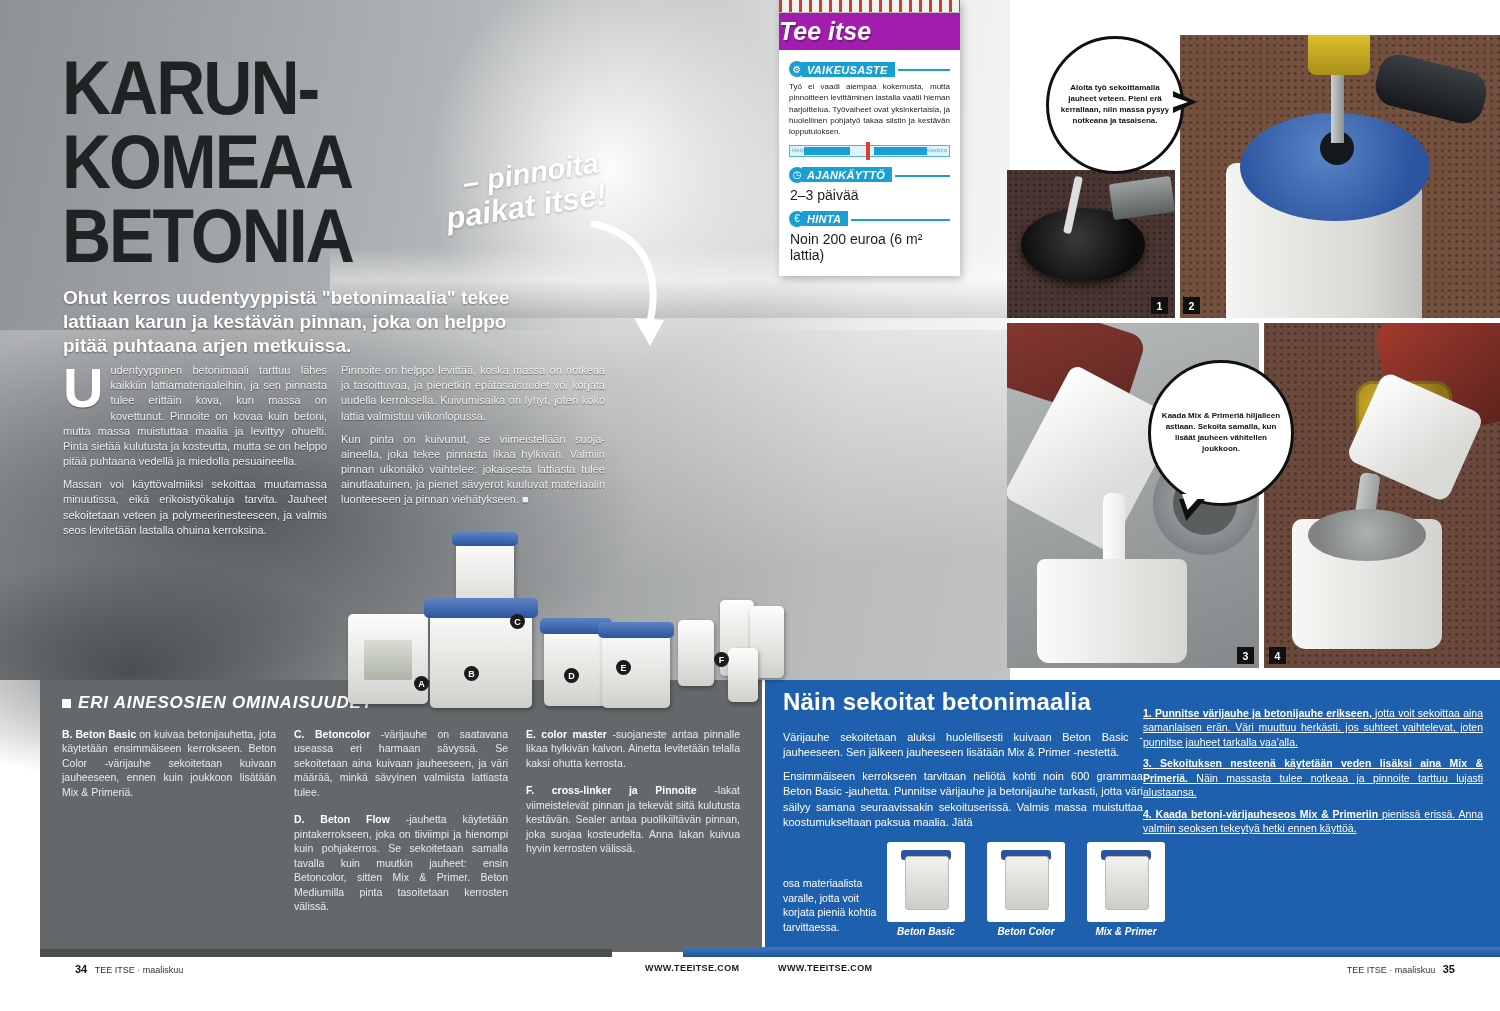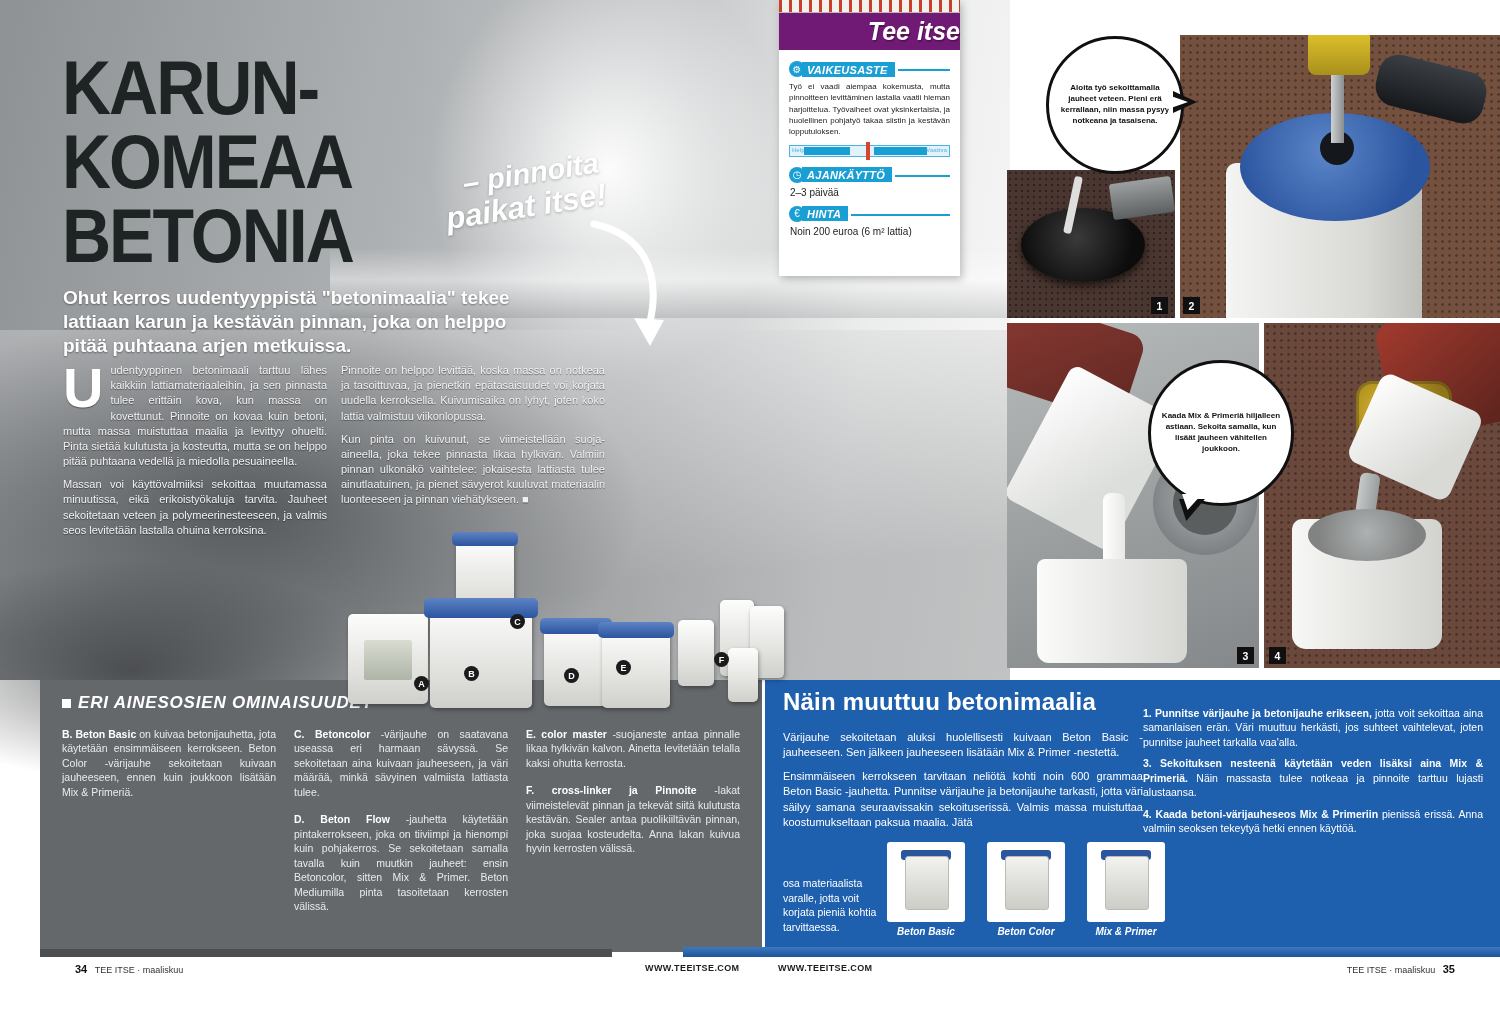--- a/index.html
+++ b/index.html
@@ -32,37 +32,37 @@
         font-size:11px;line-height:1.38;text-align:justify;text-shadow:0 1px 1px rgba(0,0,0,.45);}
   .bodycols .col{position:absolute;top:0;width:264px;}
   .bodycols .c1{left:0;} .bodycols .c2{left:278px;}
   .bodycols p{margin:0 0 8px 0;}
   .dropcap{float:left;font-size:56px;line-height:.8;font-weight:800;color:#fff;margin:3px 7px 0 0;}
   
   .teebox{position:absolute;left:779px;top:0;width:181px;height:276px;background:#fff;
         box-shadow:2px 3px 8px rgba(0,0,0,.25);}
   .spiral{height:12px;background:repeating-linear-gradient(90deg,#c8402a 0 3px,#f4f2ef 3px 10px);
         border-bottom:1px solid #b9b9b9;}
-  .teeband{height:37px;background:#701a75;display:flex;align-items:center;justify-content:flex-end;}
+  .teeband{height:37px;background:#a21caf;display:flex;align-items:center;justify-content:flex-start;}
   .teeband span{color:#fff;font-style:italic;font-weight:900;font-size:25px;text-shadow:1px 2px 0 rgba(0,0,0,.25);}
   .teecontent{padding:8px 10px 0 10px;}
   .sec-head{display:flex;align-items:center;margin:3px 0 4px 0;}
   .sec-icon{width:16px;height:16px;border-radius:50%;background:#1a9fd4;color:#fff;font-size:10px;
         display:flex;align-items:center;justify-content:center;flex:0 0 16px;}
   .sec-label{background:#1a9fd4;color:#fff;font-style:italic;font-weight:800;font-size:11px;
         padding:2px 7px 1px 5px;margin-left:-3px;letter-spacing:.3px;}
   .sec-rule{flex:1;border-bottom:2px solid #1a9fd4;margin-left:3px;transform:translateY(1px);}
   .diff-text{font-size:8px;line-height:1.42;color:#1c1c1c;text-align:justify;margin:2px 0 7px 0;}
   .slider{position:relative;height:10px;border:1px solid #49b4e0;background:#e2f2fa;margin:0 0 10px 0;}
   .slider .seg1{position:absolute;left:9%;top:1px;bottom:1px;width:29%;background:#1a9fd4;}
   .slider .seg2{position:absolute;left:53%;top:1px;bottom:1px;width:33%;background:#1a9fd4;}
   .slider .marker{position:absolute;left:48%;top:-4px;bottom:-4px;width:4px;background:#d8432c;}
   .slider .endlab{position:absolute;top:1px;font-size:6px;color:#79c4e4;font-weight:700;}
   .slider .el{left:2px;} .slider .er{right:2px;}
-  .sec-value{font-size:10px;color:#1c1c1c;margin:1px 0 8px 1px;}
+  .sec-value{font-size:14px;color:#1c1c1c;margin:1px 0 8px 1px;}
   
   .photo{position:absolute;overflow:hidden;background:#777;}
   .carpet{background-color:#74503f;background-image:radial-gradient(rgba(0,0,0,.30) 1px,transparent 1.6px);background-size:7px 7px;}
   .carpet-dark{background-color:#4a3631;background-image:radial-gradient(rgba(0,0,0,.38) 1px,transparent 1.6px);background-size:6px 6px;}
   .badge{position:absolute;width:17px;height:17px;background:#101010;color:#fff;font-size:10.5px;
         font-weight:700;display:flex;align-items:center;justify-content:center;z-index:6;}
   .bubble{position:absolute;background:#fff;border:3px solid #101010;border-radius:50%;z-index:7;
         display:flex;align-items:center;justify-content:center;text-align:center;
         font-size:8px;font-weight:700;color:#101010;line-height:1.35;}
   .tail{position:absolute;}
@@ -84,21 +84,21 @@
   .gp-cols{position:absolute;left:22px;top:47px;right:22px;display:flex;gap:18px;}
   .gp-col{flex:1;font-size:10.5px;line-height:1.38;text-align:justify;}
   .gp-col p{margin:0 0 13px 0;}
   .gp-col b{color:#fff;}
   
   .bluepanel{position:absolute;left:765px;top:680px;width:735px;height:272px;background:#1e5fae;color:#fff;}
   .bp-title{position:absolute;left:18px;top:8px;font-size:24px;font-weight:800;letter-spacing:.2px;}
   .bp-intro{position:absolute;left:18px;top:50px;width:360px;font-size:11px;line-height:1.4;text-align:justify;}
   .bp-intro p{margin:0 0 8px 0;}
   .bp-narrow{position:absolute;left:18px;top:196px;width:98px;font-size:10.5px;line-height:1.4;}
-  .bp-steps{position:absolute;left:378px;top:26px;width:340px;font-size:10.5px;line-height:1.38;text-align:justify;}
+  .bp-steps{position:absolute;left:378px;top:26px;width:340px;font-size:10.5px;line-height:1.38;text-align:justify;text-decoration:underline;}
   .bp-steps p{margin:0 0 7px 0;}
   .bp-steps b{color:#fff;}
   .thumb{position:absolute;width:78px;height:80px;background:#fff;border-radius:3px;}
   .thumb .mini{position:absolute;left:18px;top:14px;width:42px;height:52px;background:linear-gradient(180deg,#f2f2ef,#cbcdc6);border:1px solid #b9bbb4;border-radius:3px;}
   .thumb .minicap{position:absolute;left:14px;top:8px;width:50px;height:10px;background:#2c55a0;border-radius:3px;}
   .thumblabel{position:absolute;width:78px;text-align:center;font-size:10px;font-style:italic;font-weight:800;}
   
   .bar-gray{position:absolute;left:40px;top:949px;width:572px;height:8px;background:#4c4e50;}
   .bar-blue{position:absolute;left:683px;top:947px;width:817px;height:10px;background:linear-gradient(180deg,#3a79c0,#1f5496);}
   .foot{position:absolute;top:963px;font-size:9px;color:#333;}
@@ -273,21 +273,21 @@
         <p><b>D. Beton Flow</b> <span>-jauhetta käytetään pintakerrokseen, joka on tiiviimpi ja hienompi kuin pohjakerros. Se sekoitetaan samalla tavalla kuin muutkin jauheet: ensin Betoncolor, sitten Mix &amp; Primer. Beton Mediumilla pinta tasoitetaan kerrosten välissä.</span></p>
       </div>
       <div class="gp-col">
         <p><b>E. color master</b> <span>-suojaneste antaa pinnalle likaa hylkivän kalvon. Ainetta levitetään telalla kaksi ohutta kerrosta.</span></p>
         <p><b>F. cross-linker ja Pinnoite</b> <span>-lakat viimeistelevät pinnan ja tekevät siitä kulutusta kestävän. Sealer antaa puolikiiltävän pinnan, joka suojaa kosteudelta. Anna lakan kuivua hyvin kerrosten välissä.</span></p>
       </div>
     </div>
   </div>
 
   <div class="bluepanel">
-    <div class="bp-title">Näin muuttuu betonimaalia</div>
+    <div class="bp-title">Näin sekoitat betonimaalia</div>
     <div class="bp-intro">
       <p>Värijauhe sekoitetaan aluksi huolellisesti kuivaan Beton Basic -jauheeseen. Sen jälkeen jauheeseen lisätään Mix &amp; Primer -nestettä.</p>
       <p>Ensimmäiseen kerrokseen tarvitaan neliötä kohti noin 600 grammaa Beton Basic -jauhetta. Punnitse värijauhe ja betonijauhe tarkasti, jotta väri säilyy samana seuraavissakin sekoituserissä. Valmis massa muistuttaa koostumukseltaan paksua maalia. Jätä</p>
     </div>
     <div class="bp-narrow">osa materiaalista varalle, jotta voit korjata pieniä kohtia tarvittaessa.</div>
     <div class="bp-steps">
       <p><b>1. Punnitse värijauhe ja betonijauhe erikseen,</b> <span>jotta voit sekoittaa aina samanlaisen erän. Väri muuttuu herkästi, jos suhteet vaihtelevat, joten punnitse jauheet tarkalla vaa'alla.</span></p>
       <p><b>3. Sekoituksen nesteenä käytetään veden lisäksi aina Mix &amp; Primeriä.</b> <span>Näin massasta tulee notkeaa ja pinnoite tarttuu lujasti alustaansa.</span></p>
       <p><b>4. Kaada betoni-värijauheseos Mix &amp; Primeriin</b> <span>pienissä erissä. Anna valmiin seoksen tekeytyä hetki ennen käyttöä.</span></p>
     </div>

